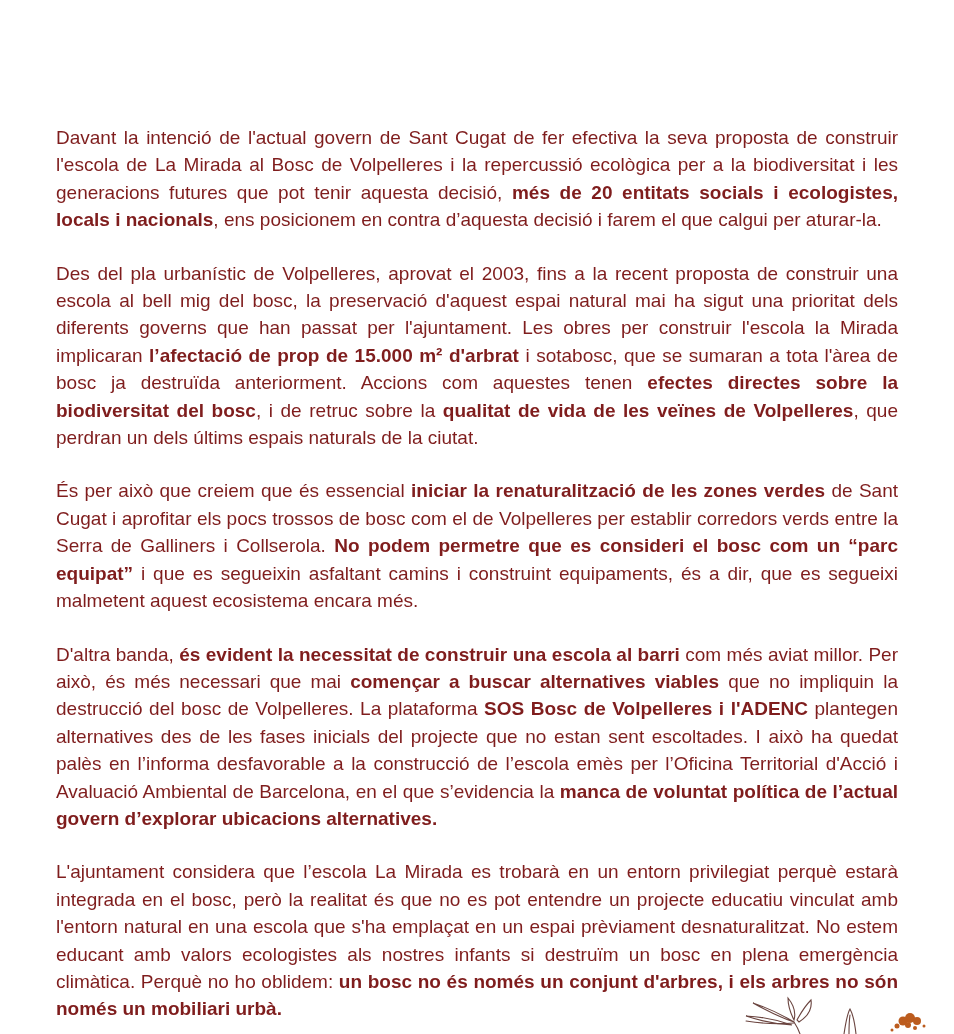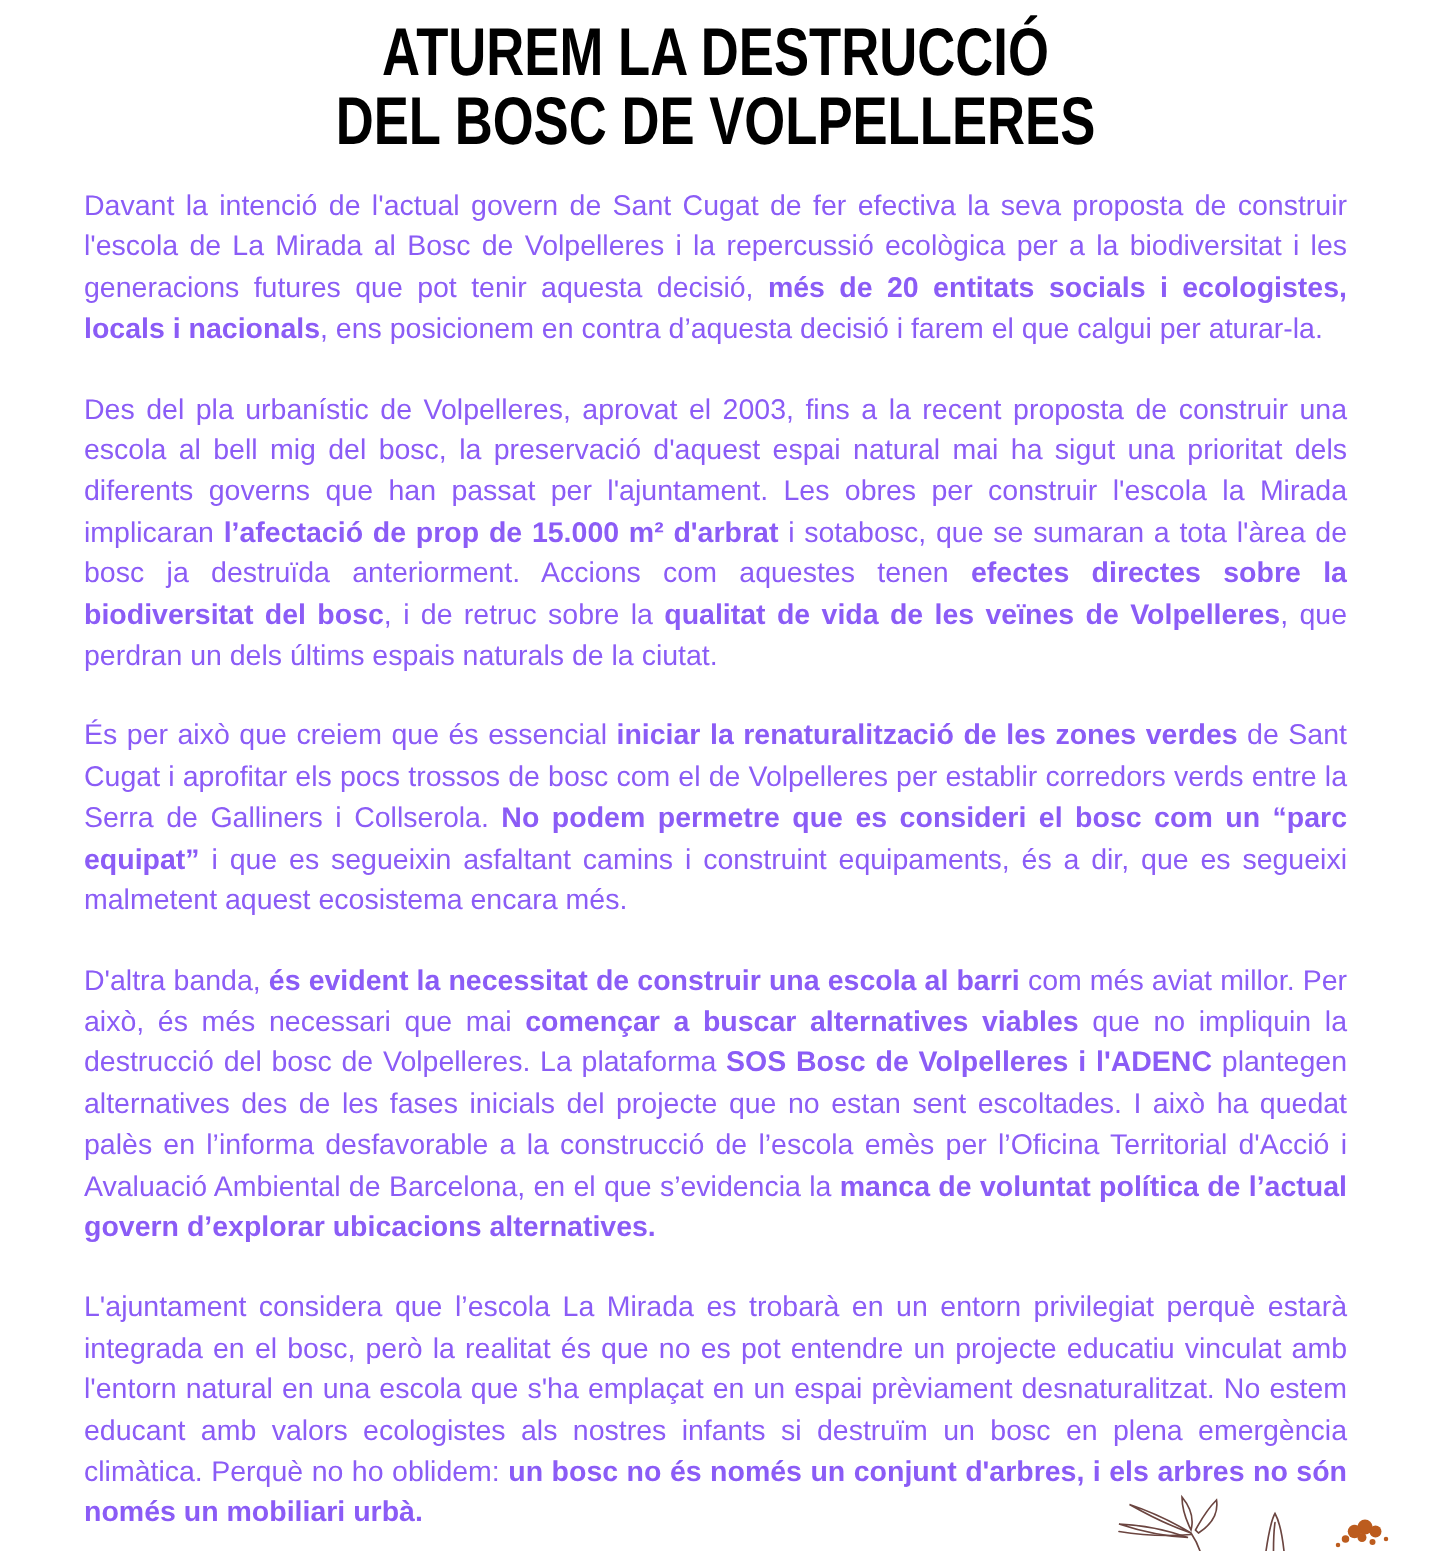--- a/index.html
+++ b/index.html
@@ -37,21 +37,21 @@
     position: absolute;
     top: 124px;
     left: 56px;
     width: 842px;
   }
   .content p {
     margin: 0 0 26px 0;
     font-size: 19px;
     line-height: 27.4px;
     text-align: justify;
-    color: #8b5cf6;
+    color: #7f1d1d;
   }
   .content p strong {
     font-weight: bold;
   }
   .deco {
     position: absolute;
     pointer-events: none;
   }
   .branch {
     left: 744px;
@@ -64,24 +64,20 @@
     bottom: 0;
     width: 50px;
     height: 24px;
   }
 </style>
 </head>
 <body>
 
 <div class="page">
 
-  <h1 class="title">
-    <div class="title-line">ATUREM LA DESTRUCCIÓ</div>
-    <div class="title-line">DEL BOSC DE VOLPELLERES</div>
-  </h1>
 
   <div class="content">
       <p><span>Davant la intenció de l'actual govern de Sant Cugat de fer efectiva la seva proposta de construir l'escola de La Mirada al Bosc de Volpelleres i la repercussió ecològica per a la biodiversitat i les generacions futures que pot tenir aquesta decisió, </span><strong>més de 20 entitats socials i ecologistes, locals i nacionals</strong><span>, ens posicionem en contra d’aquesta decisió i farem el que calgui per aturar-la.</span></p>
       <p><span>Des del pla urbanístic de Volpelleres, aprovat el 2003, fins a la recent proposta de construir una escola al bell mig del bosc, la preservació d'aquest espai natural mai ha sigut una prioritat dels diferents governs que han passat per l'ajuntament. Les obres per construir l'escola la Mirada implicaran </span><strong>l’afectació de prop de 15.000 m² d'arbrat</strong><span> i sotabosc, que se sumaran a tota l'àrea de bosc ja destruïda anteriorment. Accions com aquestes tenen </span><strong>efectes directes sobre la biodiversitat del bosc</strong><span>, i de retruc sobre la </span><strong>qualitat de vida de les veïnes de Volpelleres</strong><span>, que perdran un dels últims espais naturals de la ciutat.</span></p>
       <p><span>És per això que creiem que és essencial </span><strong>iniciar la renaturalització de les zones verdes</strong><span> de Sant Cugat i aprofitar els pocs trossos de bosc com el de Volpelleres per establir corredors verds entre la Serra de Galliners i Collserola. </span><strong>No podem permetre que es consideri el bosc com un “parc equipat”</strong><span> i que es segueixin asfaltant camins i construint equipaments, és a dir, que es segueixi malmetent aquest ecosistema encara més.</span></p>
       <p><span>D'altra banda, </span><strong>és evident la necessitat de construir una escola al barri</strong><span> com més aviat millor. Per això, és més necessari que mai </span><strong>començar a buscar alternatives viables</strong><span> que no impliquin la destrucció del bosc de Volpelleres. La plataforma </span><strong>SOS Bosc de Volpelleres i l'ADENC</strong><span> plantegen alternatives des de les fases inicials del projecte que no estan sent escoltades. I això ha quedat palès en l’informa desfavorable a la construcció de l’escola emès per l’Oficina Territorial d'Acció i Avaluació Ambiental de Barcelona, en el que s’evidencia la </span><strong>manca de voluntat política de l’actual govern d’explorar ubicacions alternatives.</strong></p>
       <p><span>L'ajuntament considera que l’escola La Mirada es trobarà en un entorn privilegiat perquè estarà integrada en el bosc, però la realitat és que no es pot entendre un projecte educatiu vinculat amb l'entorn natural en una escola que s'ha emplaçat en un espai prèviament desnaturalitzat. No estem educant amb valors ecologistes als nostres infants si destruïm un bosc en plena emergència climàtica. Perquè no ho oblidem: </span><strong>un bosc no és només un conjunt d'arbres, i els arbres no són només un mobiliari urbà.</strong></p>
     </div>
 
   <svg class="deco branch" viewBox="0 0 122 38" xmlns="http://www.w3.org/2000/svg" fill="none" stroke-width="1.1" stroke-linecap="round">

